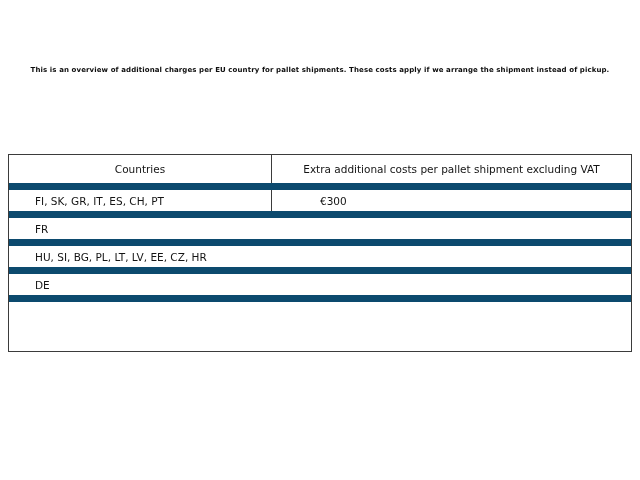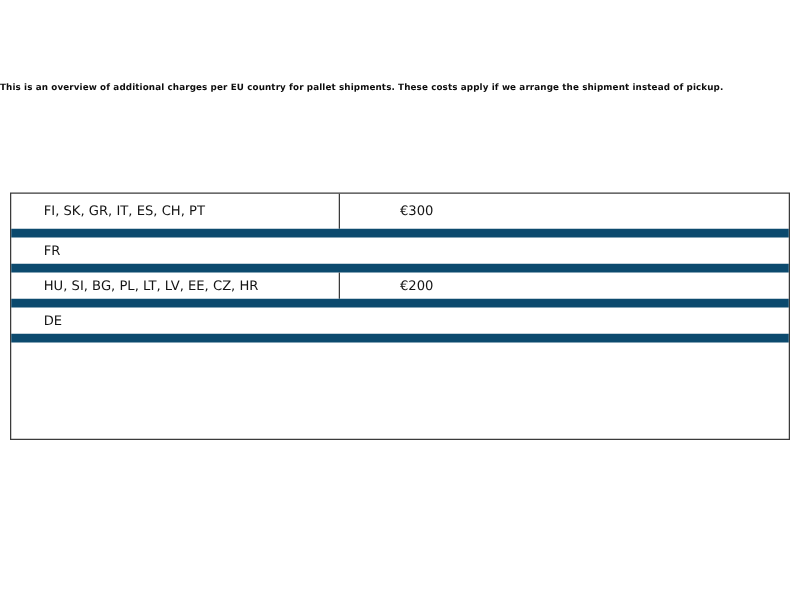--- a/index.html
+++ b/index.html
@@ -12,21 +12,21 @@
     height: 480px;
     position: relative;
     overflow: hidden;
     font-family: "DejaVu Sans", "Liberation Sans", sans-serif;
     color: #111111;
   }
   .intro {
     position: absolute;
     top: 65px;
     left: 0;
-    width: 532px;
+    width: 640px;
     text-align: center;
     font-size: 7px;
     font-weight: bold;
     line-height: 10px;
     letter-spacing: 0.1px;
     color: #0d0d0d;
     white-space: nowrap;
   }
   .charges-table {
     position: absolute;
@@ -71,34 +71,37 @@
     padding-left: 48px;
   }
 </style>
 </head>
 <body>
 
 <div class="intro">This is an overview of additional charges per EU country for pallet shipments. These costs apply if we arrange the shipment instead of pickup.</div>
 
 <div class="charges-table">
 
+  <div class="t-row header-row">
+    <div class="t-cell col1">Countries</div>
+    <div class="t-cell col2">Extra additional costs per pallet shipment excluding VAT</div>
+  </div>
 
   <div class="t-row">
     <div class="t-cell col1 data-cell-countries">FI, SK, GR, IT, ES, CH, PT</div>
     <div class="t-cell col2 data-cell-cost">€300</div>
   </div>
 
   <div class="t-row">
     <div class="t-cell col1 data-cell-countries">FR</div>
   </div>
 
 
   <div class="t-row">
     <div class="t-cell col1 data-cell-countries">HU, SI, BG, PL, LT, LV, EE, CZ, HR</div>
-    <div class="t-cell col2 data-cell-cost">€200</div>
   </div>
 
   <div class="t-row">
     <div class="t-cell col1 data-cell-countries">DE</div>
   </div>
 
   <div class="t-row">
   </div>
 
 </div>

